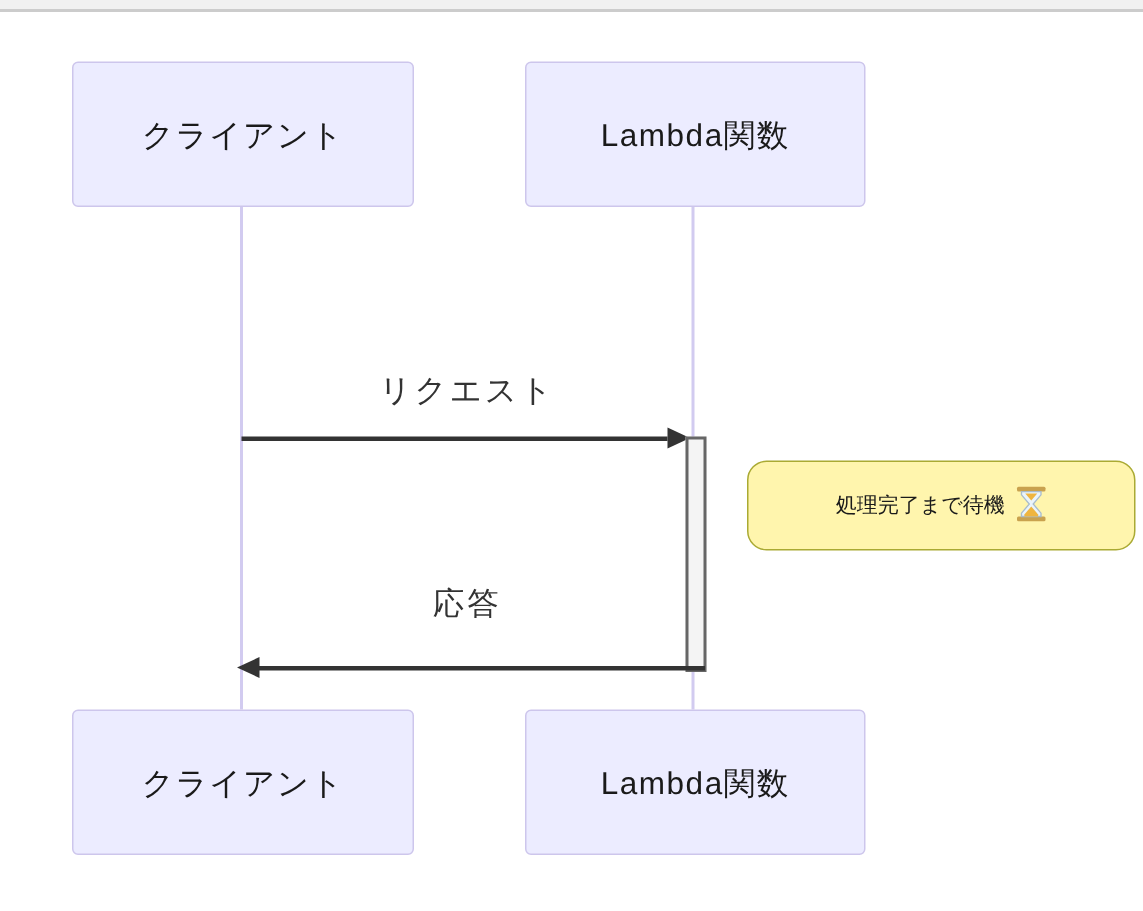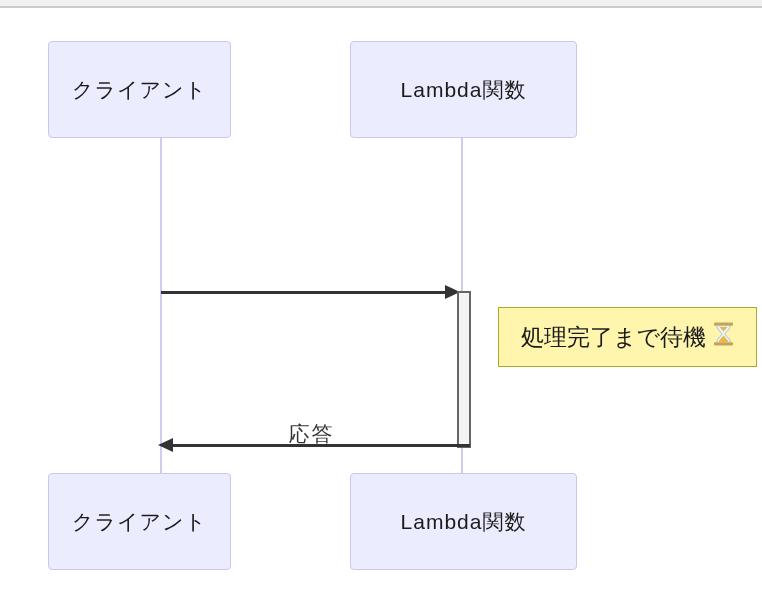--- a/index.html
+++ b/index.html
@@ -18,21 +18,21 @@
   }
 
   .lifeline {
     position: absolute; width: 2px; top: 138px; height: 335px;
     background: var(--lifeline, #d2cbf0);
   }
   .lifeline.client { left: 160px; }
   .lifeline.lambda { left: 461px; }
 
   .actor-box {
-    position: absolute; width: 183px; height: 97px;
+    position: absolute; width: 228px; height: 97px;
     background: var(--actor-fill, #ececff);
     border: 1.5px solid var(--actor-border, #cdc6ec);
     border-radius: 4px;
     display: flex; align-items: center; justify-content: center;
     font-size: 21px; color: var(--text, #1a1a1a);
     letter-spacing: 1px;
   }
   .actor-box.a { left: 48px;  top: 41px; }
   .actor-box.b { left: 350px; top: 41px; width: 227px; }
   .actor-box.c { left: 48px;  top: 473px; }
@@ -44,30 +44,30 @@
     border: 1.5px solid var(--note-border, #aaaa33);
     display: flex; align-items: center; justify-content: center;
     color: #1a1a1a;
   }
   .note.title-note {
     left: 124px; top: 150px; width: 377px; height: 63px;
     font-size: 22px; letter-spacing: 1px;
   }
   .note.side-note {
     left: 498px; top: 307px; width: 259px; height: 60px;
-    font-size: 23px; gap: 7px;
+    font-size: 14px; gap: 7px; border-radius: 13px;
   }
 
   .msg-label {
     position: absolute; left: 160px; width: 303px;
     text-align: center; font-size: 21px; color: #333;
     letter-spacing: 2px;
   }
   .msg-label.request  { top: 246px; }
-  .msg-label.response { top: 420px; font-family: Liberation Serif, serif; }
+  .msg-label.response { top: 388px; font-family: Liberation Serif, serif; }
 
   .arrow-line {
     position: absolute; height: 2.5px;
     background: var(--arrow, #333333);
   }
   .arrow-line.request  { left: 161px; top: 291px; width: 284px; }
   .arrow-line.response { left: 172px; top: 444px; width: 298px; }
 
   .arrow-head { position: absolute; width: 0; height: 0; }
   .arrow-head.right {
@@ -102,20 +102,21 @@
   <div class="lifeline lambda"></div>
 
   <div class="actor-box a">
     <span>クライアント</span>
   </div>
   <div class="actor-box b">
     <span>Lambda関数</span>
   </div>
 
 
+  <div class="msg-label request">リクエスト</div>
   <div class="arrow-line request"></div>
   <div class="arrow-head right"></div>
 
   <div class="activation"></div>
 
   <div class="note side-note">
     <span>処理完了まで待機</span>
     <span class="hourglass">
       <svg width="21" height="24" viewBox="0 0 21 24">
         <rect x="1" y="0.5" width="19" height="3.2" rx="1" fill="#c9a24e"></rect>

